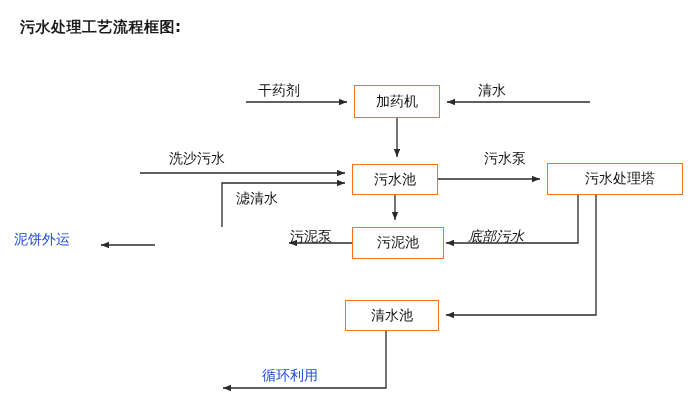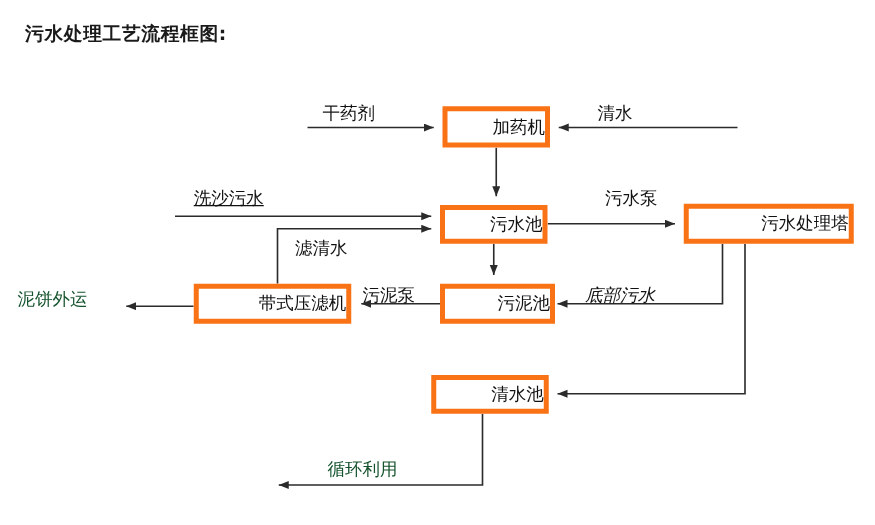--- a/index.html
+++ b/index.html
@@ -35,41 +35,41 @@
   svg#flow-svg {
     position: absolute;
     left: 0;
     top: 0;
     width: 700px;
     height: 420px;
   }
   .node-box {
     position: absolute;
     box-sizing: border-box;
-    border: 4px solid #f97316;
+    border: 1px solid #f97316;
     background: #ffffff;
     display: flex;
     align-items: center;
-    justify-content: flex-end;
+    justify-content: center;
     font-size: 14px;
     white-space: nowrap;
     color: #111111;
   }
   .edge-label {
     position: absolute;
     font-size: 14px;
     white-space: nowrap;
     color: #111111;
     background: transparent;
   }
   .term-label {
     position: absolute;
     font-size: 14px;
     white-space: nowrap;
-    color: #14532d;
+    color: #1d4ed8;
   }
 </style>
 </head>
 <body>
 
 <div id="diagram-root">
 
   <div class="title">污水处理工艺流程框图:</div>
 
   <svg id="flow-svg" viewBox="0 0 700 420">
@@ -119,37 +119,34 @@
   </div>
 
   <div class="node-box" style="left:352px; top:164px; width:86px; height:31px;">
     <span>污水池</span>
   </div>
 
   <div class="node-box" style="left:547px; top:163px; width:136px; height:32px;padding-left:10px;">
     <span>污水处理塔</span>
   </div>
 
-  <div class="node-box" style="left:155px; top:227px; width:126px; height:32px;">
-    <span>带式压滤机</span>
-  </div>
 
   <div class="node-box" style="left:352px; top:227px; width:92px; height:32px;">
     <span>污泥池</span>
   </div>
 
   <div class="node-box" style="left:345px; top:300px; width:94px; height:31px;">
     <span>清水池</span>
   </div>
 
   <div class="edge-label" style="left:258px; top:82px;text-align:center;">干药剂</div>
 
   <div class="edge-label" style="left:478px; top:82px;">清水</div>
 
-  <div class="edge-label" style="left:155px; top:150px;text-decoration:underline;">洗沙污水</div>
+  <div class="edge-label" style="left:169px; top:150px;">洗沙污水</div>
 
   <div class="edge-label" style="left:236px; top:190px;">滤清水</div>
 
   <div class="edge-label" style="left:484px; top:150px;">污水泵</div>
 
   <div class="edge-label" style="left:290px; top:228px;">污泥泵</div>
 
   <div class="edge-label" style="left:468px; top:228px;font-style:italic;">底部污水</div>
 
   <div class="term-label" style="left:14px; top:231px;">泥饼外运</div>

